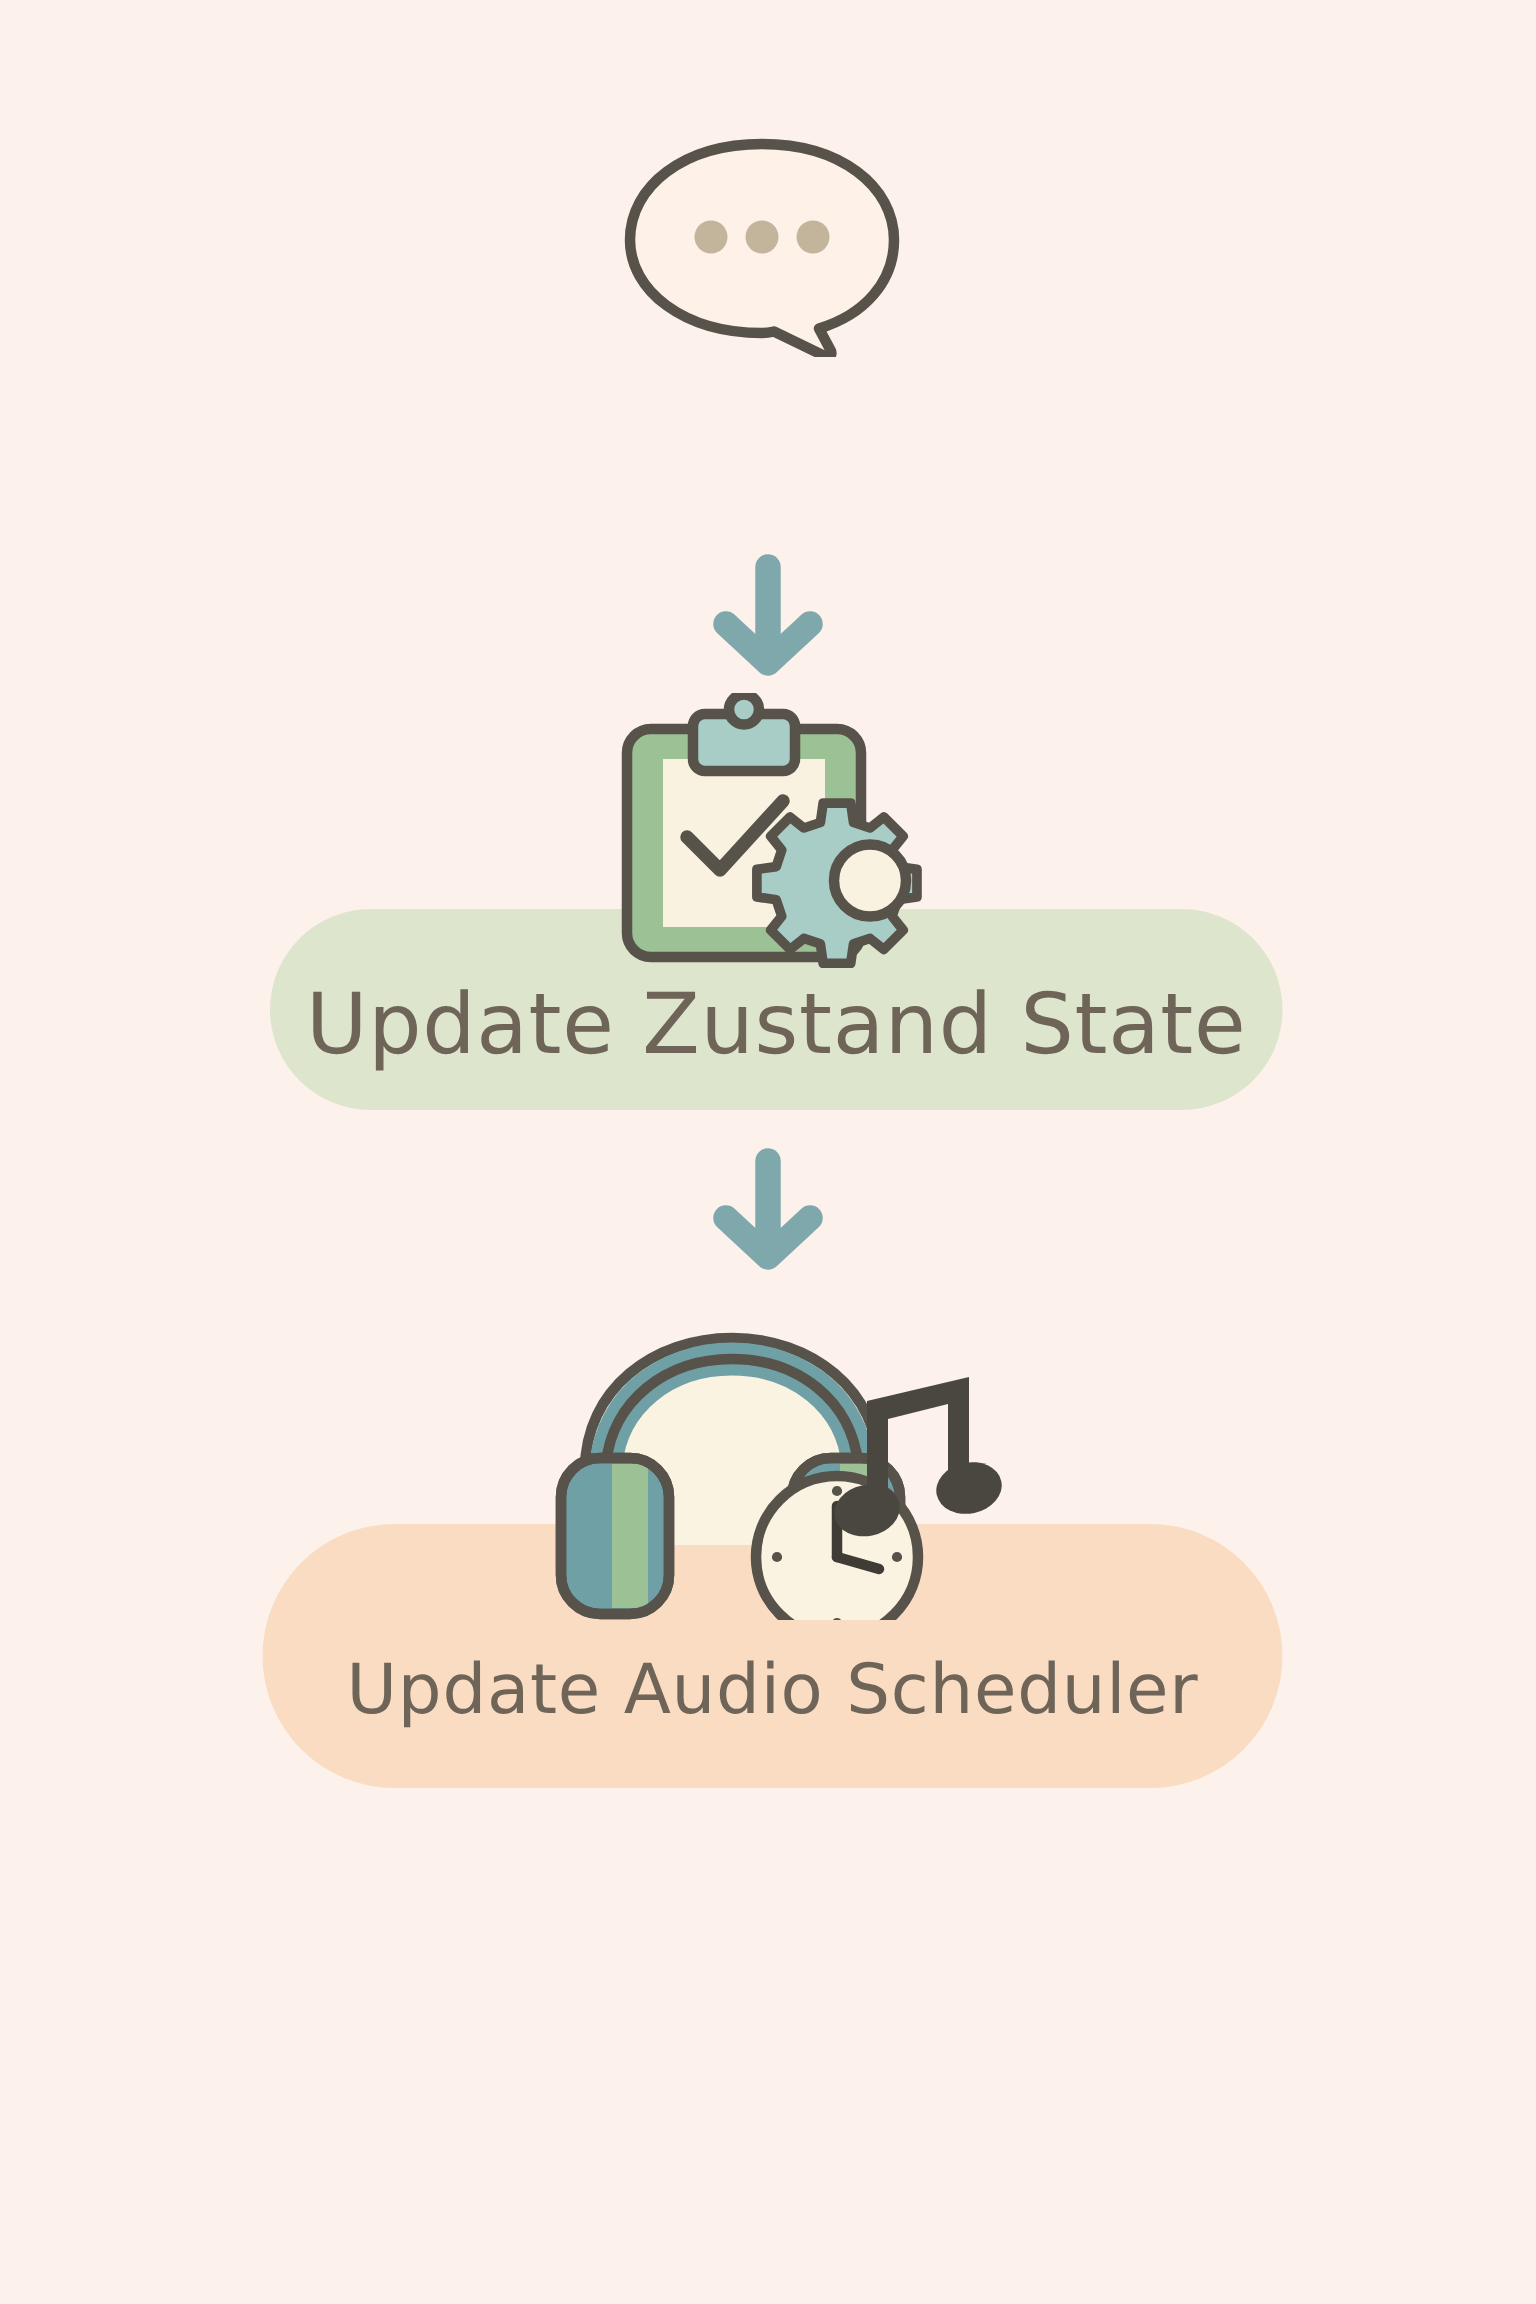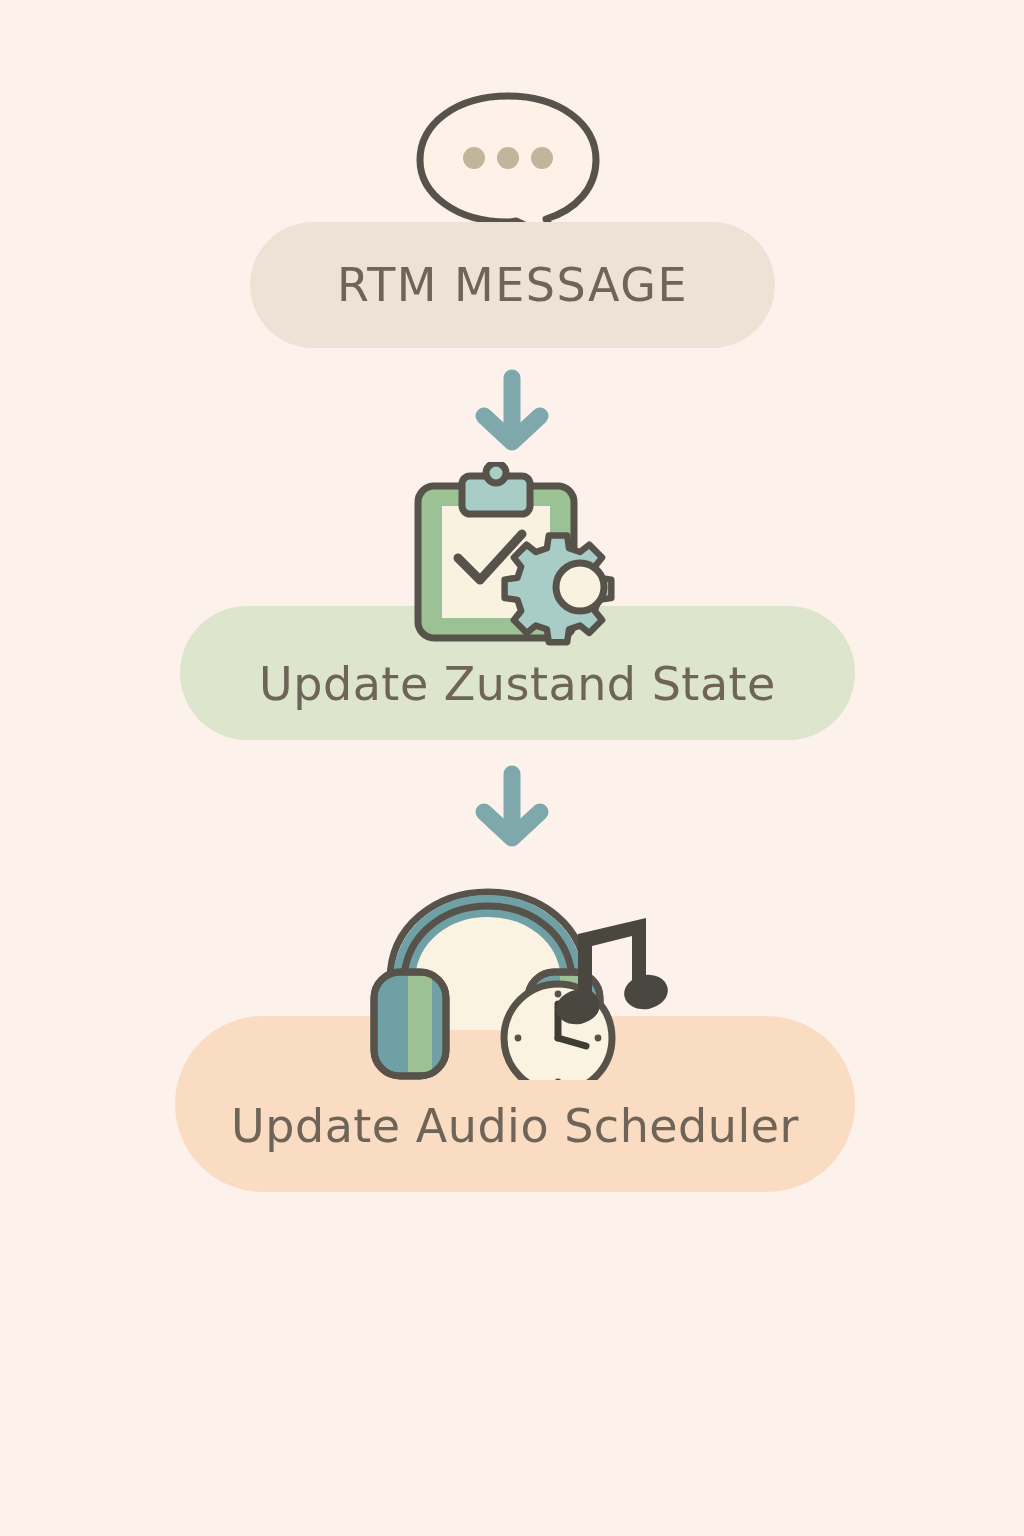--- a/index.html
+++ b/index.html
@@ -50,21 +50,21 @@
   }
 
   #pill-zustand {
     left: 180px;
     top: 606px;
     width: 675px;
     height: 134px;
     background: #dde5cc;
   }
   #pill-zustand .pill-label {
-    font-size: 46px;
+    font-size: 56px;
     letter-spacing: 0.5px;
     margin-top: 22px;
   }
 
   #pill-scheduler {
     left: 175px;
     top: 1016px;
     width: 680px;
     height: 176px;
     background: #fadcc2;
@@ -103,23 +103,20 @@
                L 108 133
                C 105.5 133.6 102.8 134 100 134
                C 48 134 12 106 12 72
                C 12 36 48 8 100 8 Z" fill="#fdf1e8" stroke="#57524a" stroke-width="7" stroke-linejoin="round"></path>
       <circle cx="66" cy="70" r="11" fill="#c3b49c"></circle>
       <circle cx="100" cy="70" r="11" fill="#c3b49c"></circle>
       <circle cx="134" cy="70" r="11" fill="#c3b49c"></circle>
     </svg>
   </div>
 
-  <div class="pill" id="pill-rtm">
-    <span class="pill-label">RTM MESSAGE</span>
-  </div>
 
   <div class="arrow" id="arrow-1">
     <svg width="100" height="90" viewBox="0 0 100 90">
       <g stroke="#7fa8ad" stroke-width="17" stroke-linecap="round" stroke-linejoin="round" fill="none">
         <line x1="50" y1="10" x2="50" y2="66"></line>
         <polyline points="22,48 50,74 78,48"></polyline>
       </g>
     </svg>
   </div>
 

